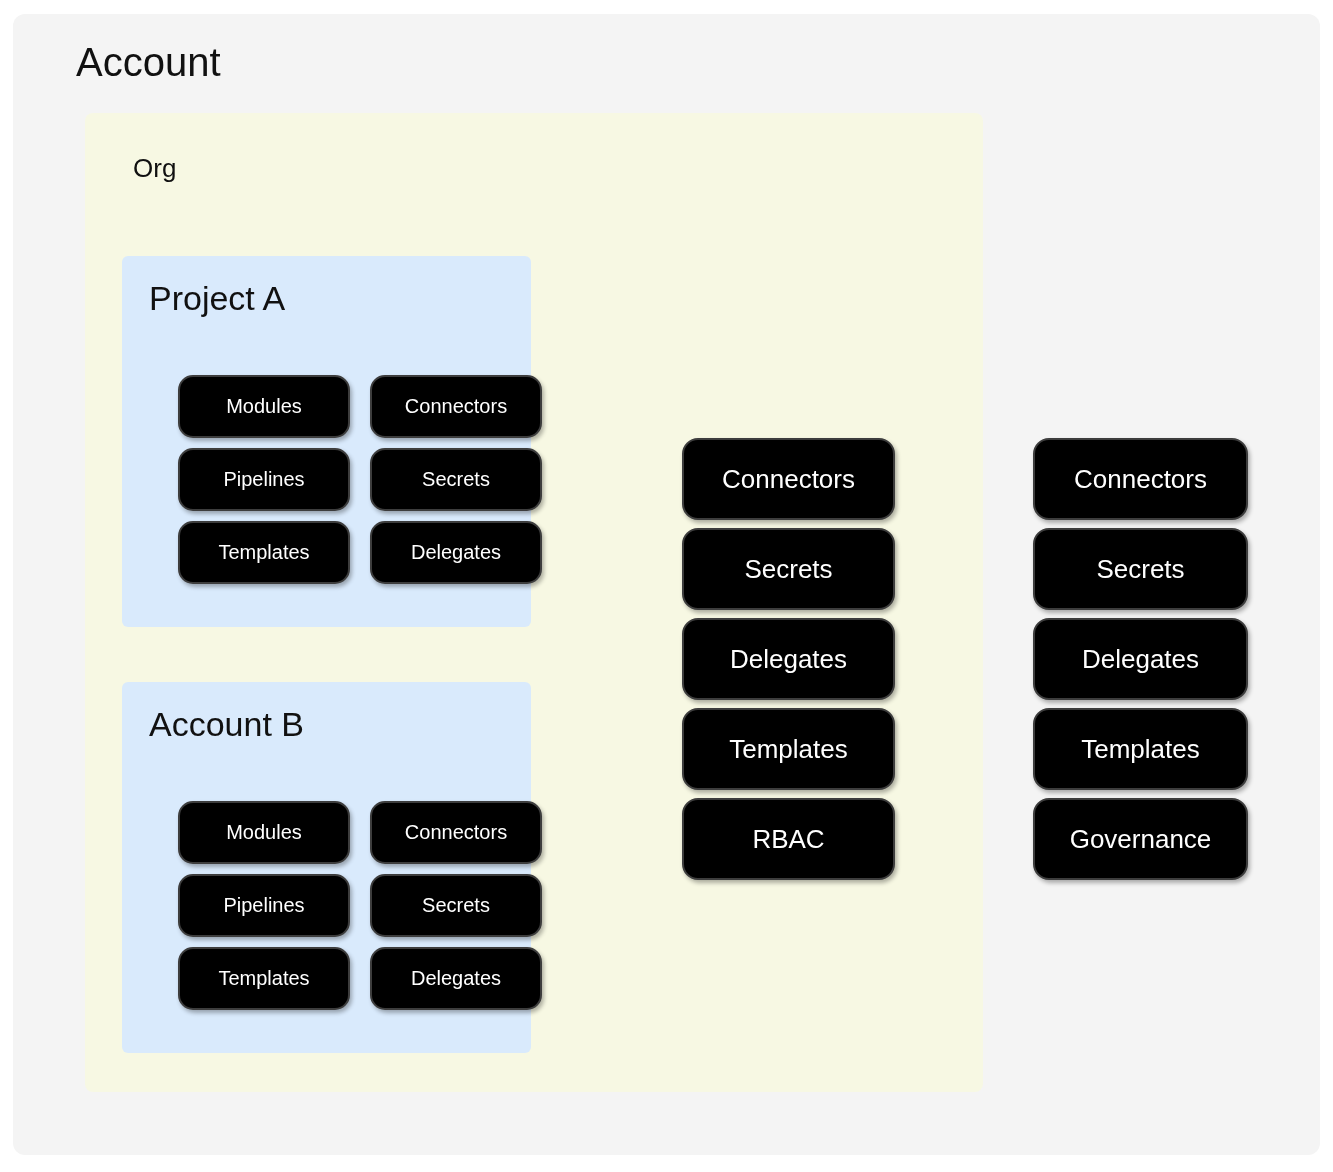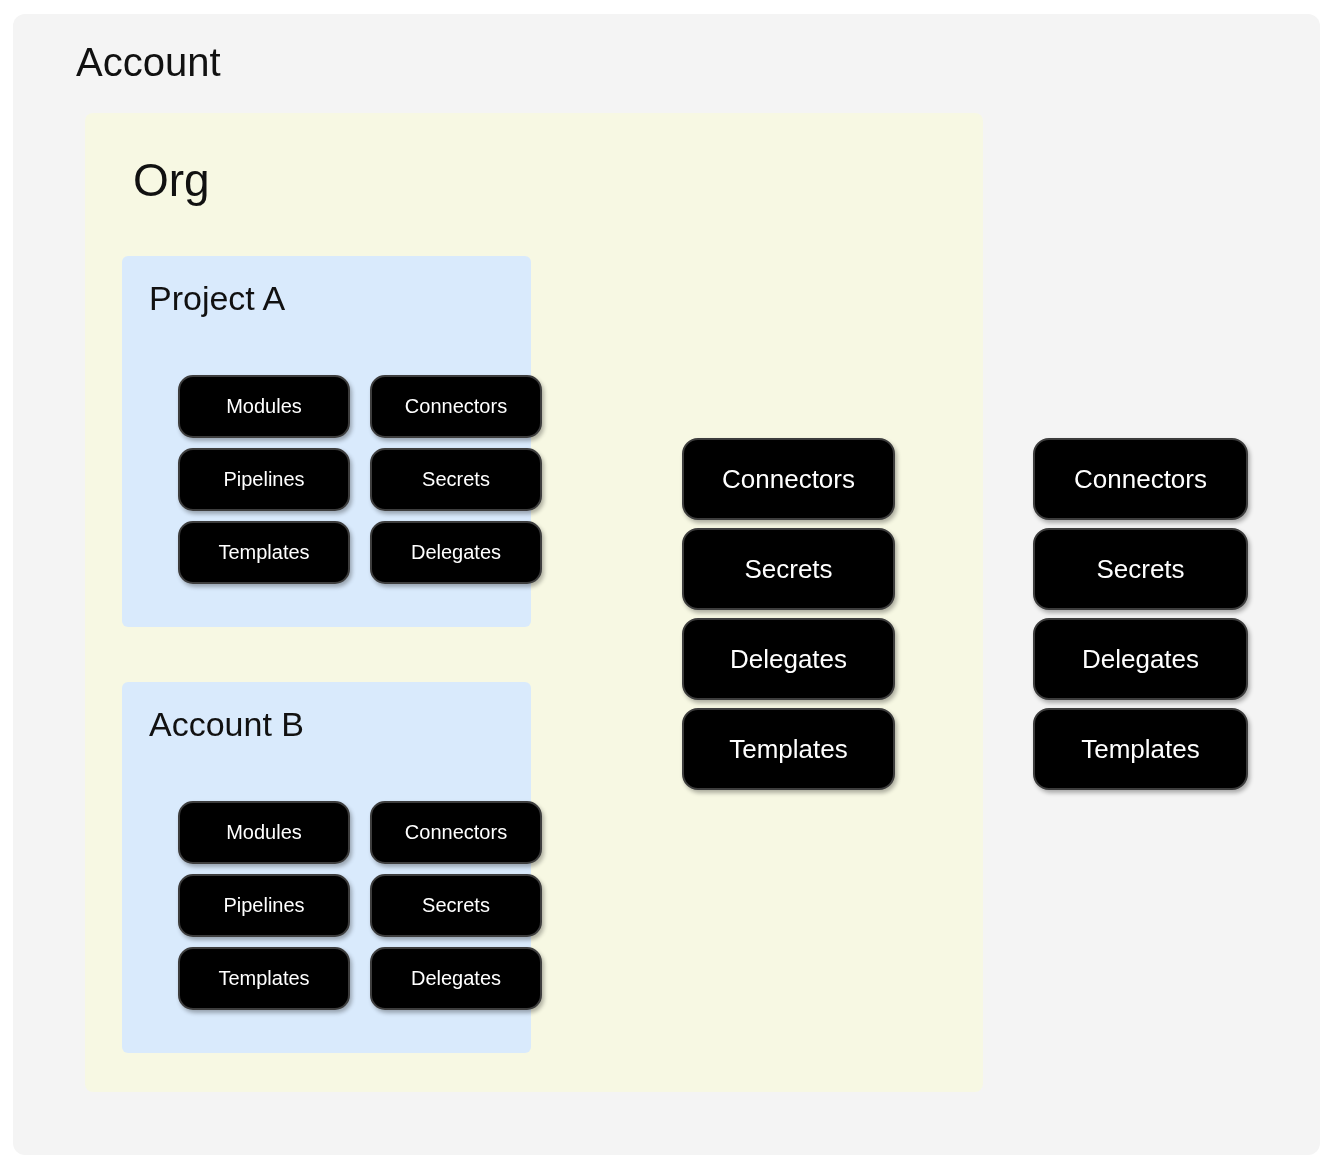--- a/index.html
+++ b/index.html
@@ -43,21 +43,21 @@
   .org {
     position: absolute;
     left: 72px; top: 99px;
     width: 898px; height: 979px;
     background: var(--org-bg);
     border-radius: 8px;
   }
   .org-title {
     position: absolute;
     left: 48px; top: 40px;
-    font-size: 46px;
+    font-size: 26px;
     line-height: 1.2;
     color: var(--title-text);
     text-align: center;
   }
   .project {
     position: absolute;
     left: 37px;
     width: 409px; height: 371px;
     background: var(--project-bg);
     border-radius: 6px;
@@ -149,24 +149,26 @@
           <div class="node">Templates</div>
           <div class="node">Delegates</div>
         </div>
       </div>
 
       <div class="org-column">
         <div class="node">Connectors</div>
         <div class="node">Secrets</div>
         <div class="node">Delegates</div>
         <div class="node">Templates</div>
+        <div class="node">RBAC</div>
       </div>
     </div>
 
     <div class="account-column">
       <div class="node">Connectors</div>
       <div class="node">Secrets</div>
       <div class="node">Delegates</div>
       <div class="node">Templates</div>
+      <div class="node">Governance</div>
     </div>
 
   </div>
 </div>
 
 </body></html>

